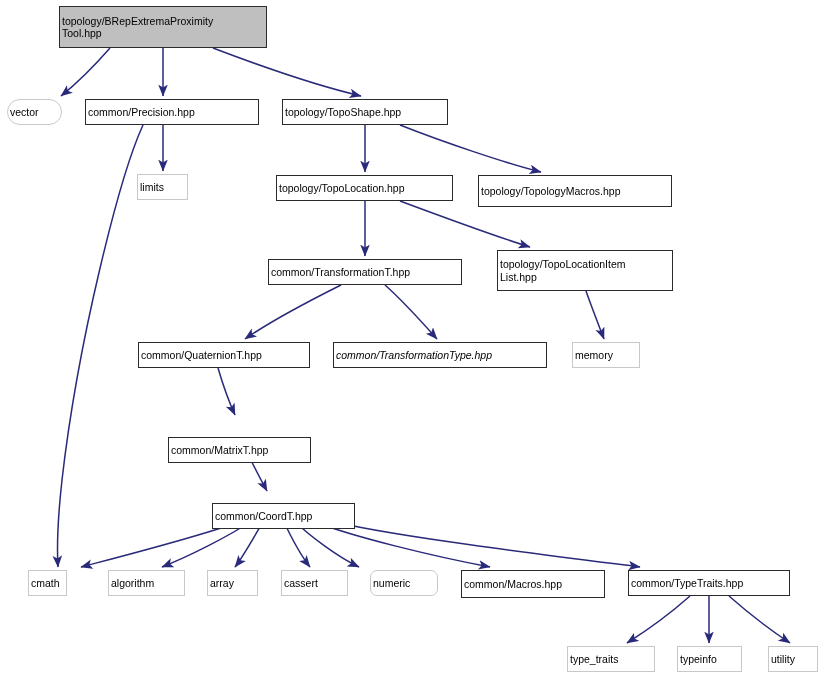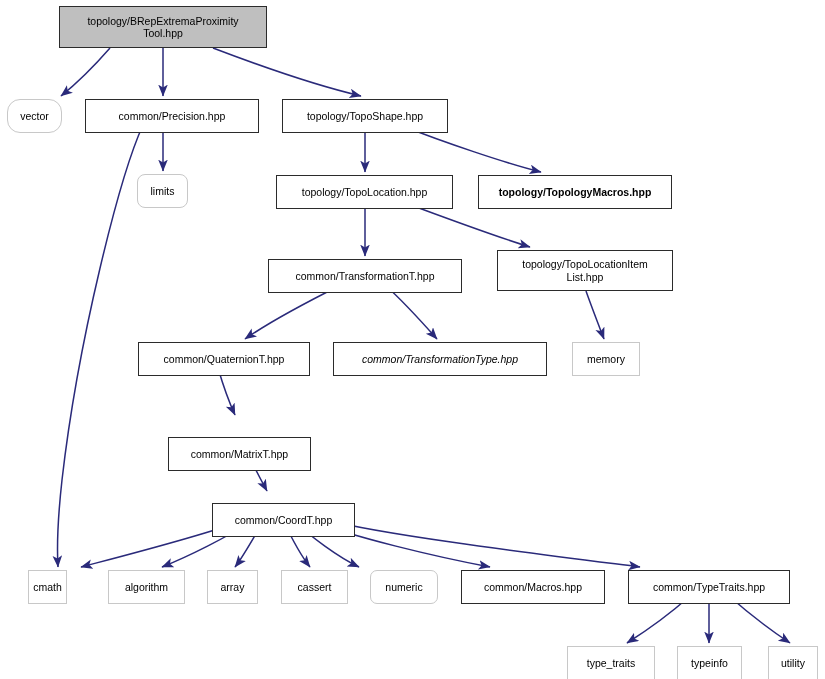--- a/index.html
+++ b/index.html
@@ -22,29 +22,28 @@
     width: 825px;
     height: 679px;
     pointer-events: none;
   }
   .node {
     position: absolute;
     box-sizing: border-box;
     display: flex;
     align-items: center;
     justify-content: center;
-    text-align: center;
     font-size: 10.5px;
     line-height: 12.5px;
     color: #000000;
     background: #ffffff;
     border: 1px solid #c8c8c8;
     white-space: pre-line;
     letter-spacing: 0px;
-    padding: 16px 2px;
+    padding: 8px 2px;
   }
   .node.project {
     border: 1.4px solid #2b2b2b;
   }
   .node.root {
     border: 1.4px solid #2b2b2b;
     background: #bfbfbf;
   }
   .node-label {
     display: block;
@@ -88,23 +87,23 @@
         <path d="M 709,596 L 709,643" fill="none" stroke="#2a2a7a" stroke-width="1.5" marker-end="url(#arrowhead)"></path>
         <path d="M 729,596 C 747,612 772,631 790,643" fill="none" stroke="#2a2a7a" stroke-width="1.5" marker-end="url(#arrowhead)"></path>
       </g>
   </svg>
   <div id="node-layer">
       <div class="node root" style="left: 59px; top: 6px; width: 208px; height: 42px;"><span class="node-label">topology/BRepExtremaProximity
 Tool.hpp</span></div>
       <div class="node system" style="left: 7px; top: 99px; width: 55px; height: 26px; border-radius: 13px;"><span class="node-label">vector</span></div>
       <div class="node project" style="left: 85px; top: 99px; width: 174px; height: 26px;"><span class="node-label">common/Precision.hpp</span></div>
       <div class="node project" style="left: 282px; top: 99px; width: 166px; height: 26px;"><span class="node-label">topology/TopoShape.hpp</span></div>
-      <div class="node system" style="left: 137px; top: 174px; width: 51px; height: 26px; border-radius: 8px;"><span class="node-label">limits</span></div>
-      <div class="node project" style="left: 276px; top: 175px; width: 177px; height: 18px;"><span class="node-label">topology/TopoLocation.hpp</span></div>
-      <div class="node project" style="left: 478px; top: 175px; width: 194px; height: 26px; font-weight: bold;"><span class="node-label">topology/TopologyMacros.hpp</span></div>
+      <div class="node system" style="left: 137px; top: 174px; width: 51px; height: 26px;"><span class="node-label">limits</span></div>
+      <div class="node project" style="left: 276px; top: 175px; width: 177px; height: 26px;"><span class="node-label">topology/TopoLocation.hpp</span></div>
+      <div class="node project" style="left: 478px; top: 175px; width: 194px; height: 32px;"><span class="node-label">topology/TopologyMacros.hpp</span></div>
       <div class="node project" style="left: 268px; top: 259px; width: 194px; height: 26px;"><span class="node-label">common/TransformationT.hpp</span></div>
       <div class="node project" style="left: 497px; top: 250px; width: 176px; height: 41px;"><span class="node-label">topology/TopoLocationItem
 List.hpp</span></div>
       <div class="node project" style="left: 138px; top: 342px; width: 172px; height: 26px;"><span class="node-label">common/QuaternionT.hpp</span></div>
       <div class="node project" style="left: 333px; top: 342px; width: 214px; height: 26px; font-style: italic;"><span class="node-label">common/TransformationType.hpp</span></div>
       <div class="node system" style="left: 572px; top: 342px; width: 68px; height: 26px;"><span class="node-label">memory</span></div>
       <div class="node project" style="left: 168px; top: 418px; width: 143px; height: 26px; margin-top: 19px;"><span class="node-label">common/MatrixT.hpp</span></div>
       <div class="node project" style="left: 212px; top: 494px; width: 143px; height: 26px; margin-top: 9px;"><span class="node-label">common/CoordT.hpp</span></div>
       <div class="node system" style="left: 28px; top: 570px; width: 39px; height: 26px;"><span class="node-label">cmath</span></div>
       <div class="node system" style="left: 108px; top: 570px; width: 77px; height: 26px;"><span class="node-label">algorithm</span></div>

